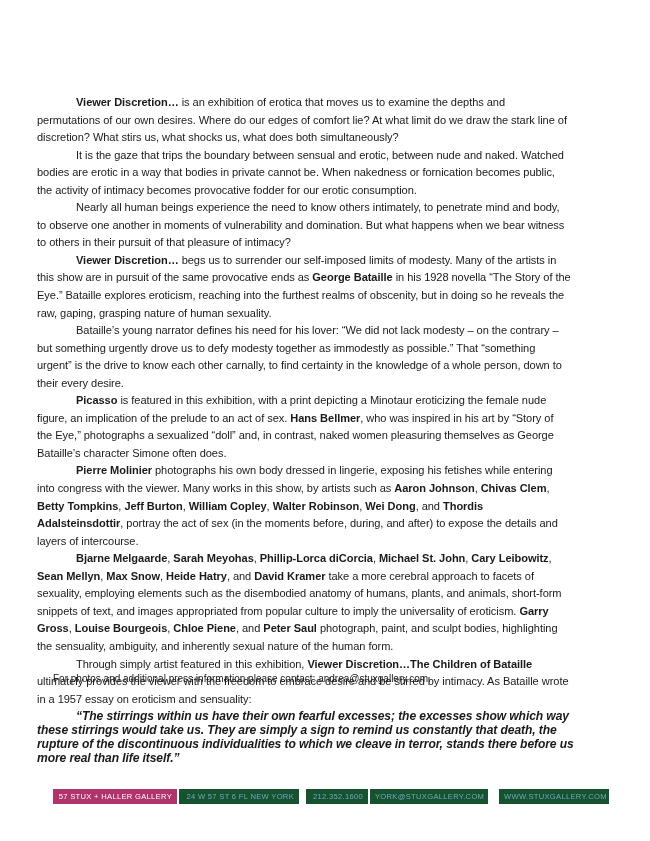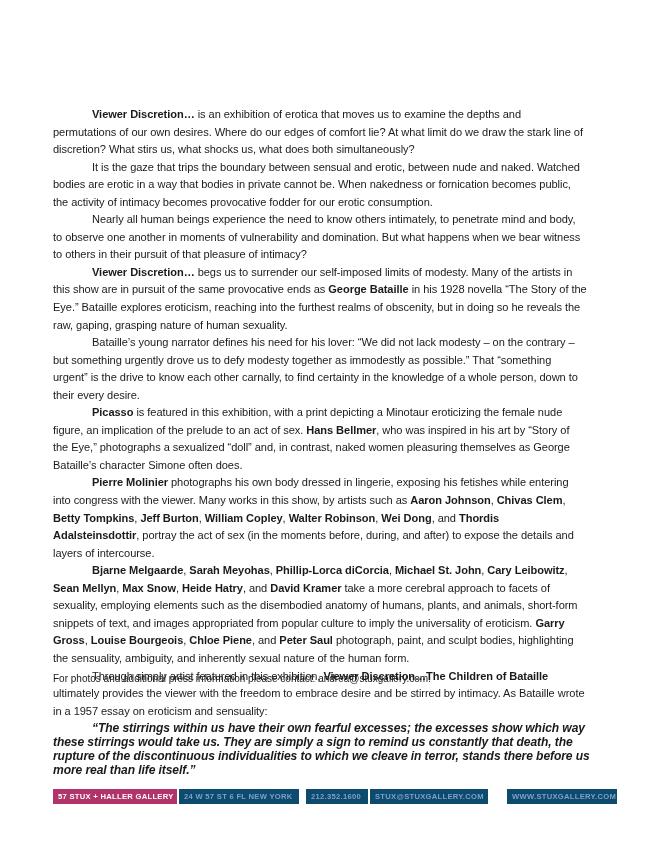--- a/index.html
+++ b/index.html
@@ -1,45 +1,45 @@
 <!DOCTYPE html>
 <html><head>
   <meta charset="utf-8">
   <style>
     html, body { margin: 0; padding: 0; background: #ffffff; }
     body {
       width: 650px; height: 841px; position: relative; overflow: hidden;
       font-family: "Liberation Sans", sans-serif; color: #1a1a1a;
     }
-    .page { position: absolute; left: 53px; top: 94px; width: 534px; margin-top: 12px; }
+    .page { position: absolute; left: 37px; top: 94px; width: 534px; }
     .para {
       font-size: 11.05px; line-height: 17.55px; margin: 0;
       text-indent: 39px; letter-spacing: -0.05px; word-spacing: 0px;
     }
     .para b { font-weight: bold; }
     .quote {
       font-size: 12.1px; line-height: 14px; margin: 0; font-style: italic; font-weight: bold;
       text-indent: 39px; width: 548px; letter-spacing: -0.1px; margin-top: 1px;
     }
     .contact {
       position: absolute; left: 53px; top: 673px; font-size: 10px; color: #1a1a1a;
     }
     .footer {
       position: absolute; left: 53px; top: 789px; height: 15px; display: flex; gap: 2px;
     }
     .fbox {
-      height: 15px; line-height: 15px; font-size: 7.6px; font-weight: bold;
-      padding: 0 5px; letter-spacing: 0.3px; white-space: nowrap;
+      height: 15px; line-height: 15px; font-size: 7.6px; font-weight: normal;
+      padding: 0 5px; letter-spacing: 0.3px; white-space: nowrap; text-align: right;
     }
     .fbox.brand { background: #b0346a; color: #ffffff; width: 114px; }
-    .fbox.info { background: #0c4a6e; color: #7fa0c8; }
+    .fbox.info { background: #14532d; color: #7fa0c8; }
     .f1 { width: 110px; }
     .f2 { width: 52px; margin-left: 5px; }
     .f3 { width: 108px; }
-    .f4 { width: 100px; margin-left: 17px; }
+    .f4 { width: 100px; margin-left: 9px; }
   </style>
 </head>
 <body>
 
 <div class="page">
   <div id="paragraphs">
       <p class="para"><b>Viewer Discretion…</b><span> is an exhibition of erotica that moves us to examine the depths and permutations of our own desires. Where do our edges of comfort lie? At what limit do we draw the stark line of discretion? What stirs us, what shocks us, what does both simultaneously?</span></p>
       <p class="para"><span>It is the gaze that trips the boundary between sensual and erotic, between nude and naked. Watched bodies are erotic in a way that bodies in private cannot be. When nakedness or fornication becomes public, the activity of intimacy becomes provocative fodder for our erotic consumption.</span></p>
       <p class="para"><span>Nearly all human beings experience the need to know others intimately, to penetrate mind and body, to observe one another in moments of vulnerability and domination. But what happens when we bear witness to others in their pursuit of that pleasure of intimacy?</span></p>
       <p class="para"><b>Viewer Discretion…</b><span> begs us to surrender our self-imposed limits of modesty. Many of the artists in this show are in pursuit of the same provocative ends as </span><b>George Bataille</b><span> in his 1928 novella “The Story of the Eye.” Bataille explores eroticism, reaching into the furthest realms of obscenity, but in doing so he reveals the raw, gaping, grasping nature of human sexuality.</span></p>
@@ -51,15 +51,15 @@
     </div>
   <p class="quote">“The stirrings within us have their own fearful excesses; the excesses show which way these stirrings would take us. They are simply a sign to remind us constantly that death, the rupture of the discontinuous individualities to which we cleave in terror, stands there before us more real than life itself.”</p>
 </div>
 
 <div class="contact">For photos and additional press information please contact: andrea@stuxgallery.com.</div>
 
 <div class="footer">
   <div class="fbox brand">57 STUX + HALLER  GALLERY</div>
   <div class="fbox info f1">24 W 57 ST 6 FL  NEW YORK</div>
   <div class="fbox info f2">212.352.1600</div>
-  <div class="fbox info f3">STUX@STUXGALLERY.COM</div>
+  <div class="fbox info f3">YORK@STUXGALLERY.COM</div>
   <div class="fbox info f4">WWW.STUXGALLERY.COM</div>
 </div>
 
 </body></html>

